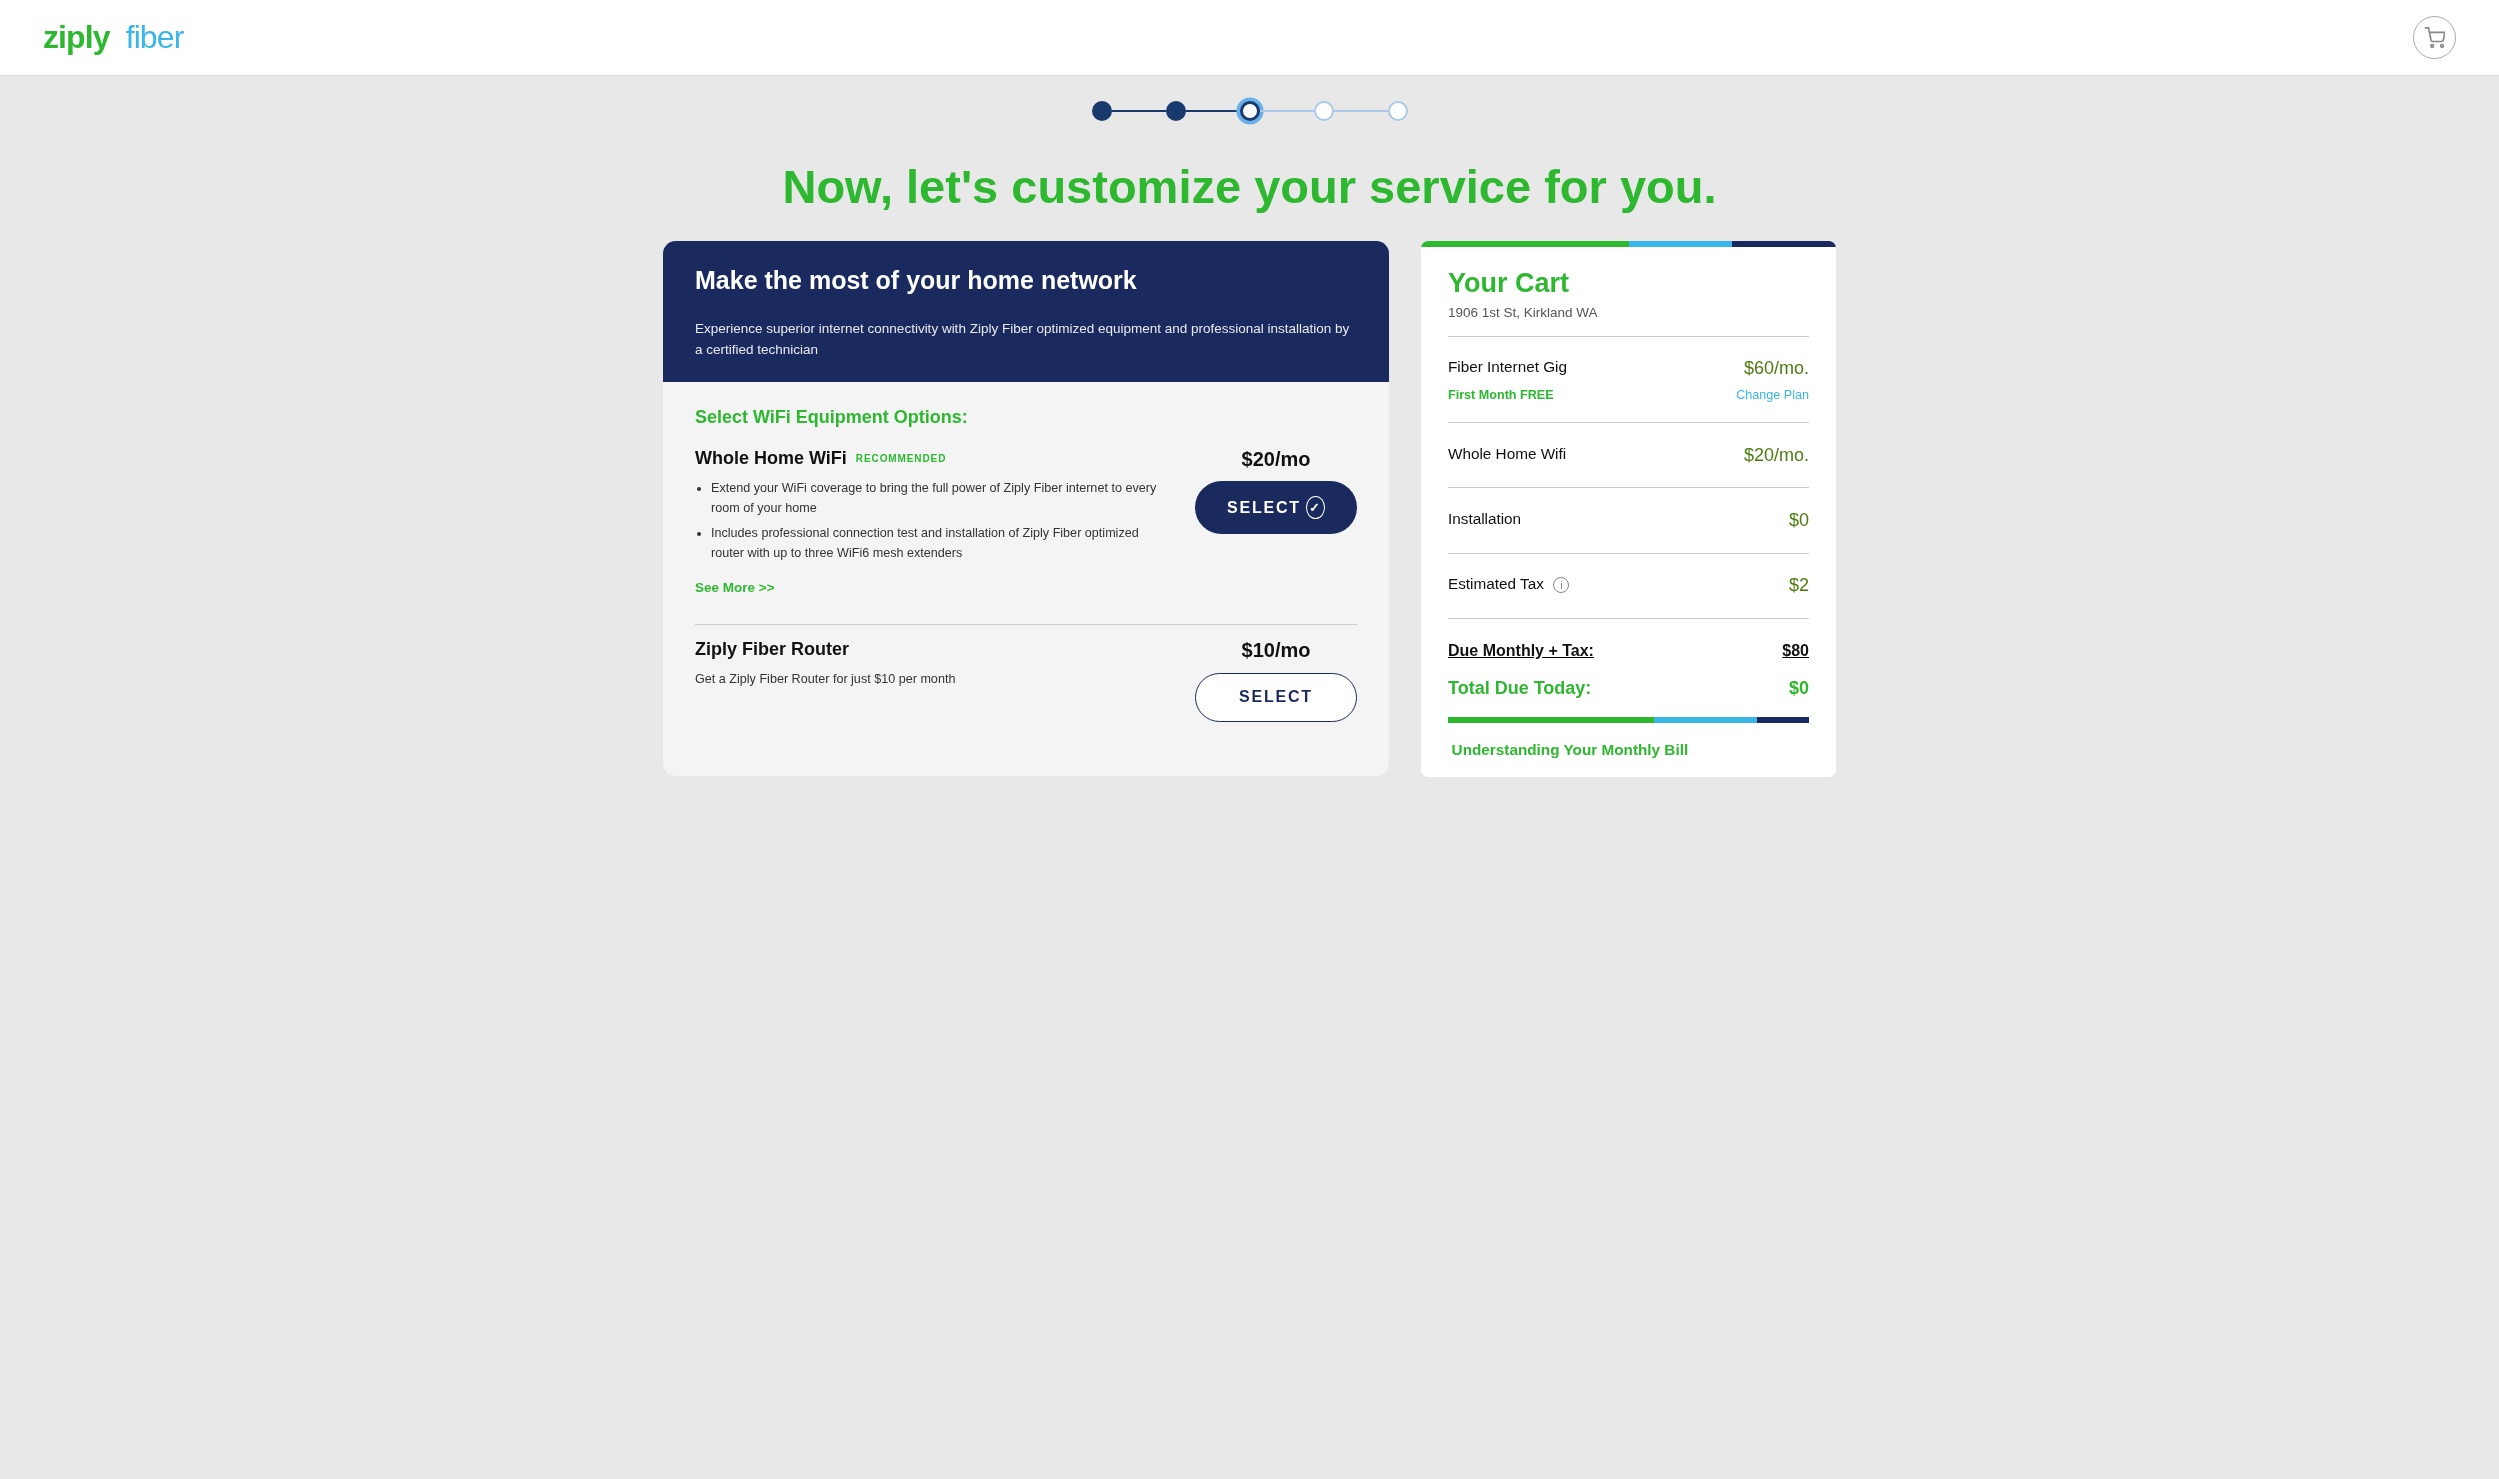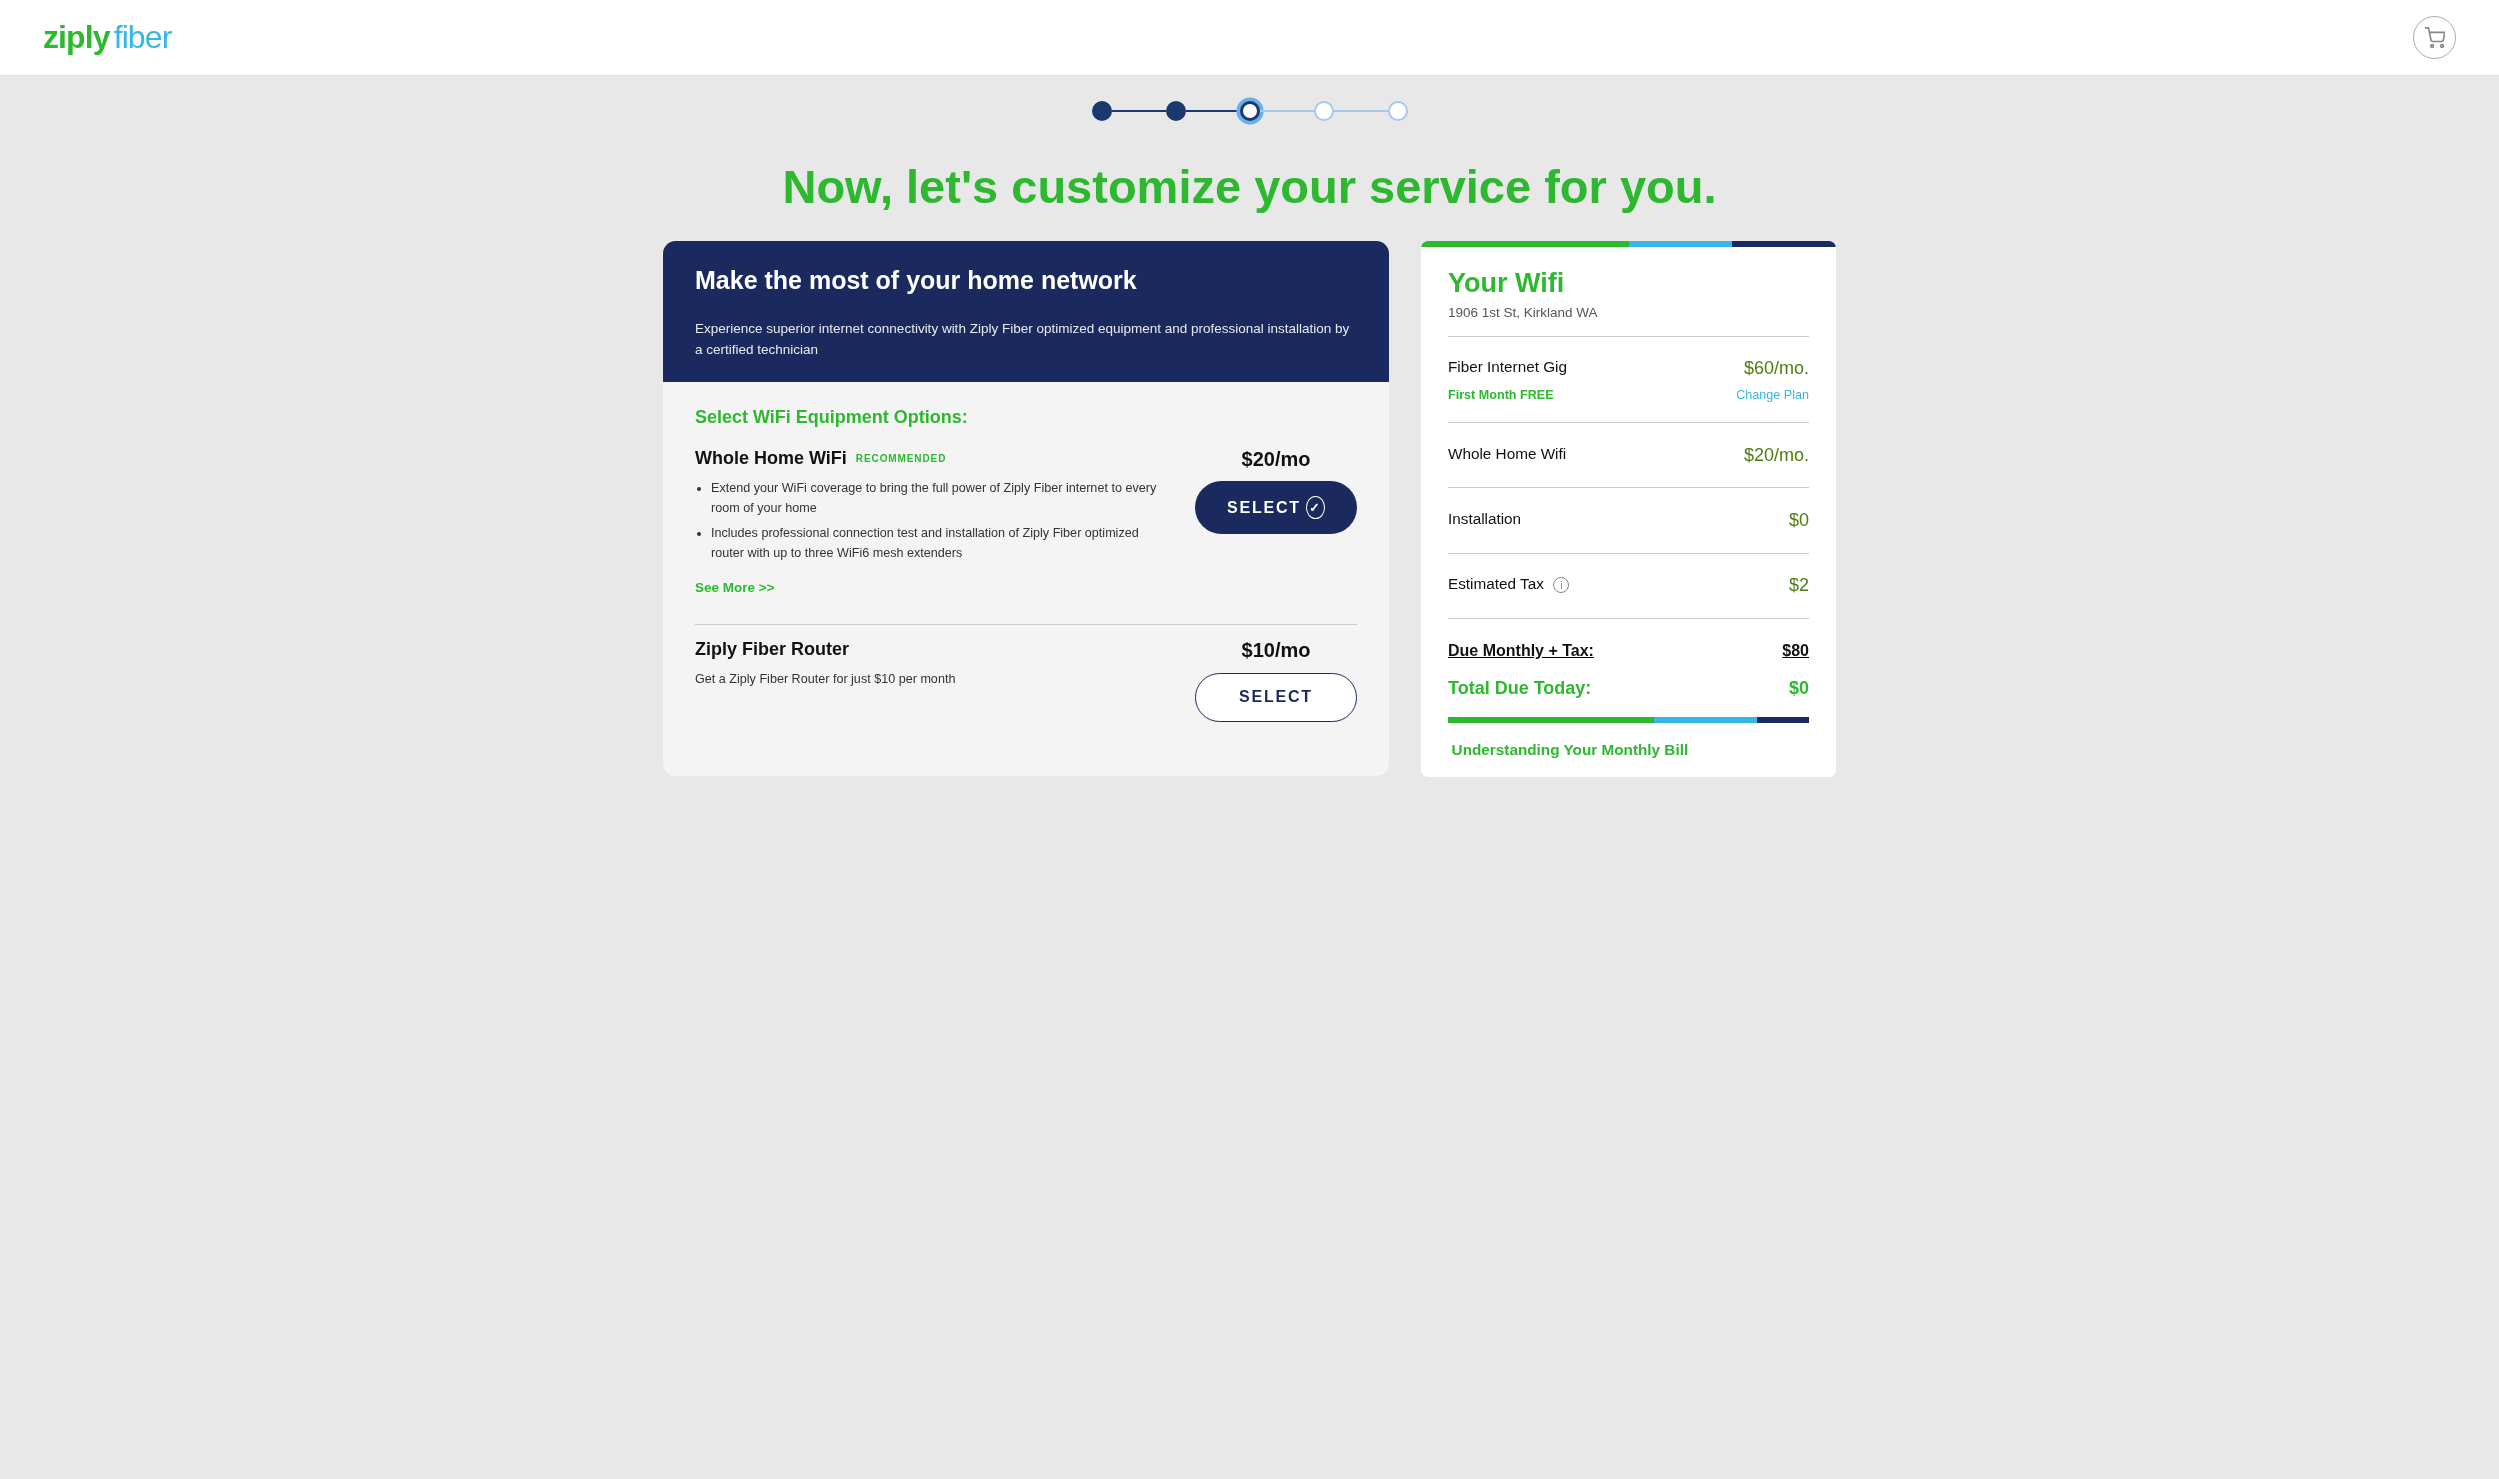--- a/index.html
+++ b/index.html
@@ -14,21 +14,21 @@
       background: #ffffff;
       display: flex;
       align-items: center;
       justify-content: space-between;
       padding: 16px 43px;
       border-bottom: 0.9px solid #ddd;
     }
     .logo {
       display: flex;
       align-items: baseline;
-      gap: 4px;
+      gap: 16px;
     }
     .logo-ziply {
       font-size: 32px;
       font-weight: 900;
       color: #2db830;
       letter-spacing: -0.9px;
     }
     .logo-fiber {
       font-size: 32px;
       font-weight: 300;
@@ -490,21 +490,21 @@
   </div>
 
   <div class="right-panel">
     <div class="cart-card">
       <div class="cart-color-bar">
         <div class="cart-bar-green"></div>
         <div class="cart-bar-blue"></div>
         <div class="cart-bar-navy"></div>
       </div>
       <div class="cart-content">
-        <div class="cart-title">Your Wifi</div>
+        <div class="cart-title">Your Cart</div>
         <div class="cart-address">1906 1st St, Kirkland WA</div>
 
         <hr class="cart-divider">
 
         <div class="cart-row">
           <span class="cart-item-name">Fiber Internet Gig</span>
           <span class="cart-item-price">$60/mo.</span>
         </div>
         <div class="cart-sub-row">
           <span class="cart-free-label">First Month FREE</span>

